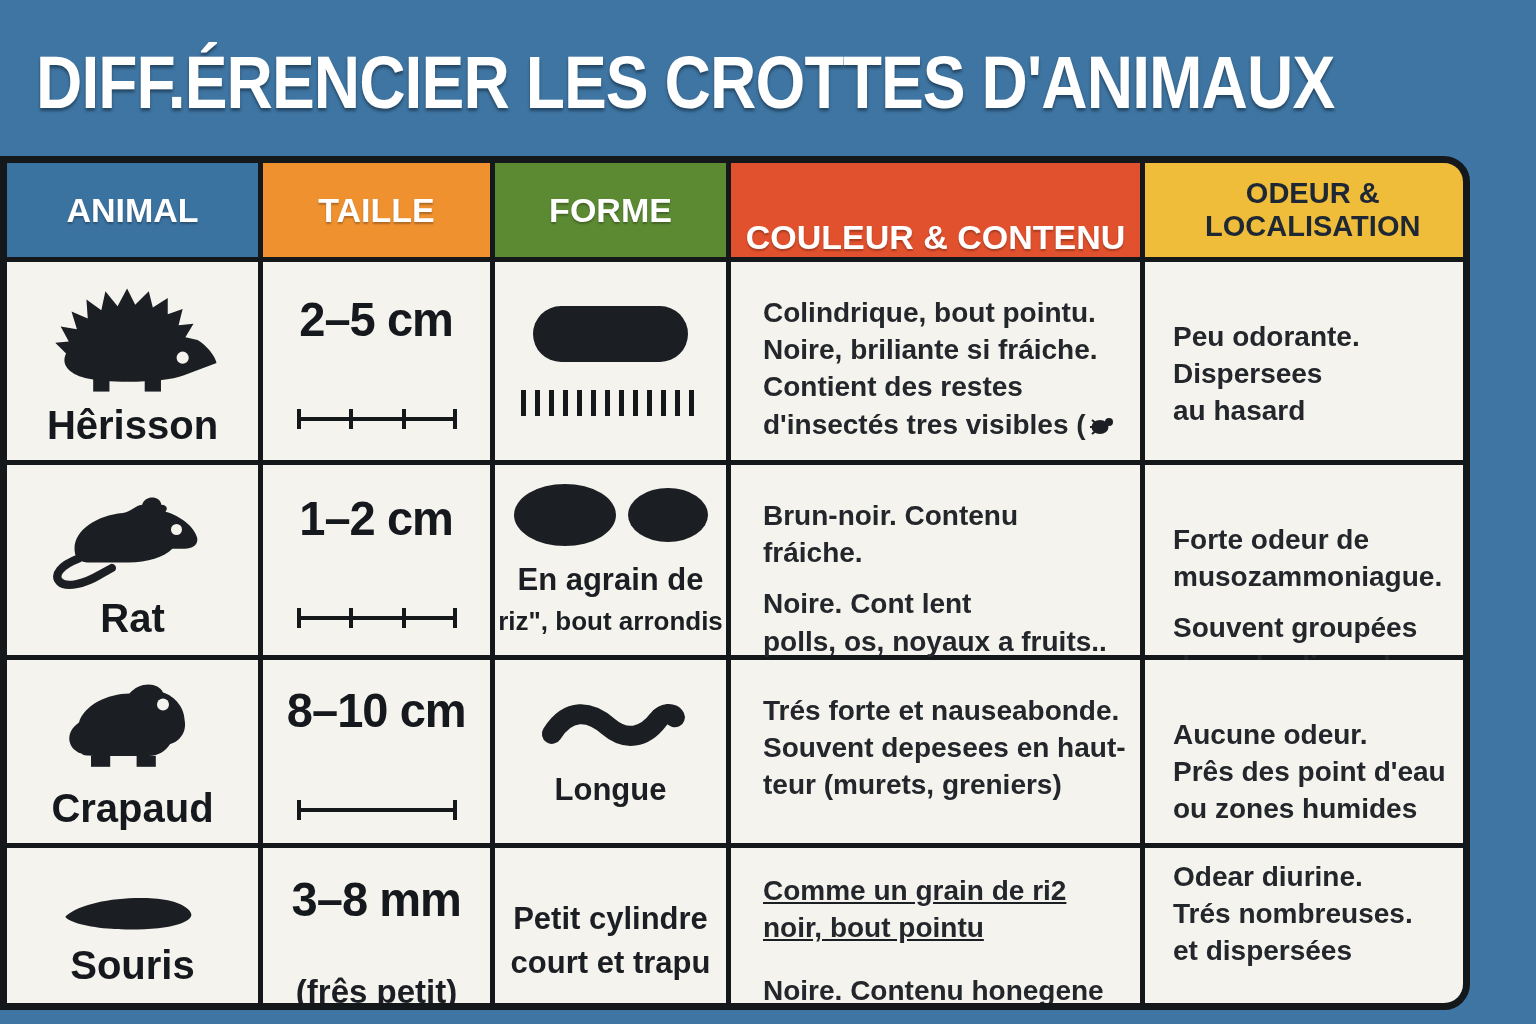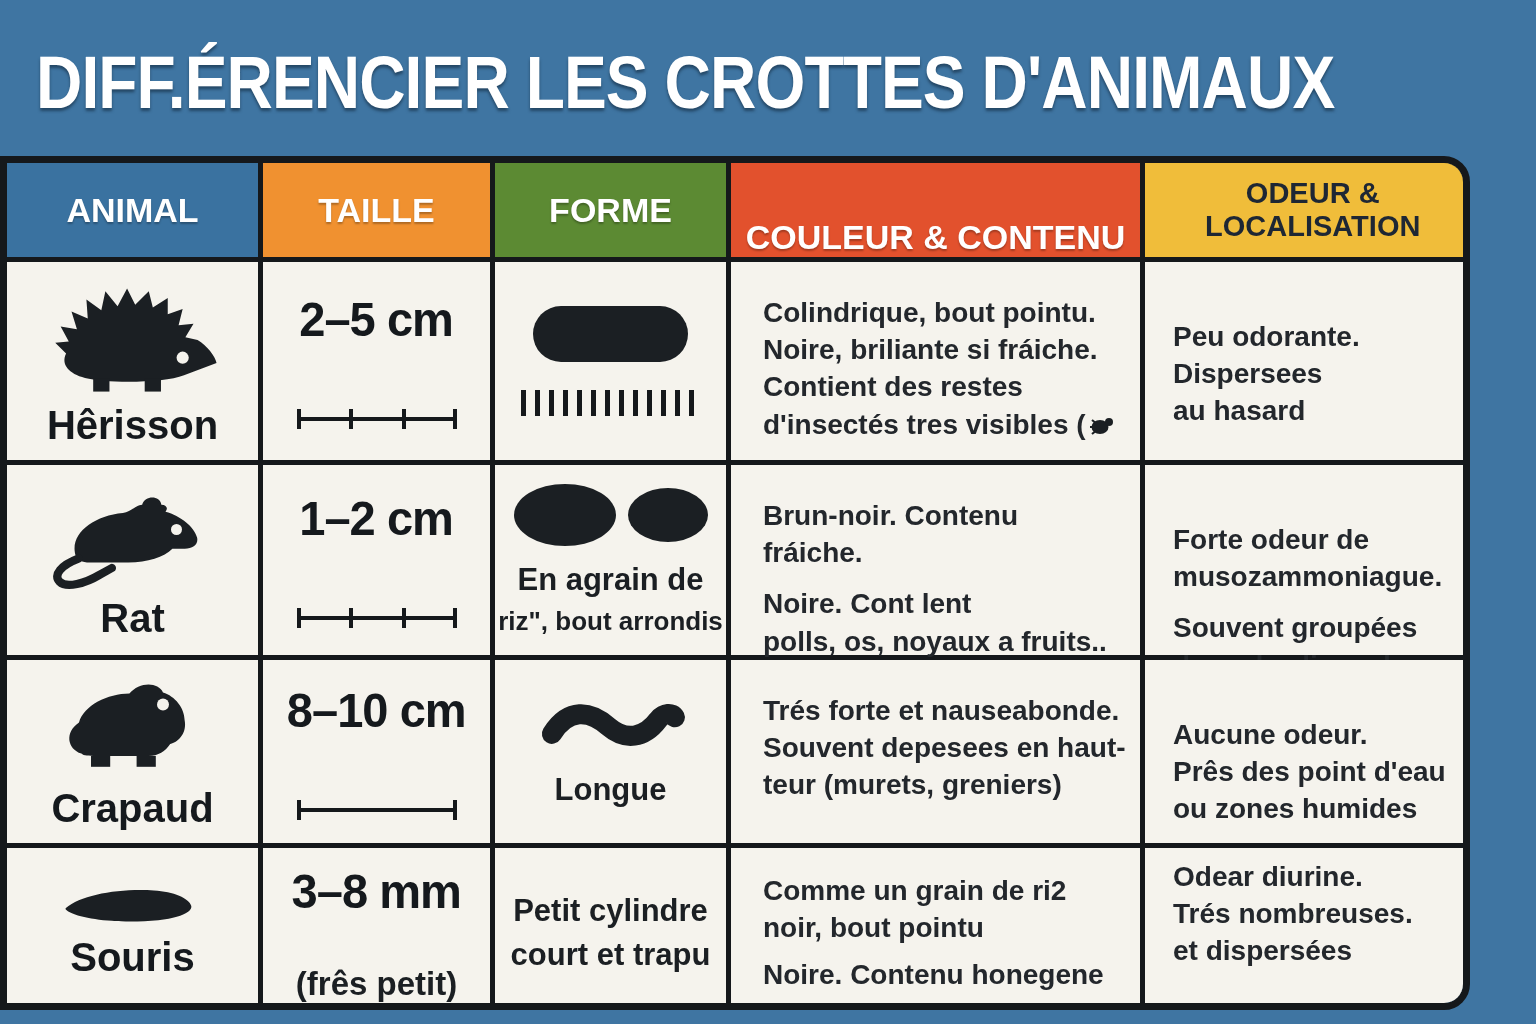--- a/index.html
+++ b/index.html
@@ -238,21 +238,21 @@
       <div class="taille-value">3–8 mm</div>
       <div class="taille-sub">(frês petit)</div>
     </div>
     <div class="cell forme-cell">
       <div class="forme-text-only">
         <div>Petit cylindre</div>
         <div>court et trapu</div>
       </div>
     </div>
     <div class="cell text-cell" style="padding-top:24px;">
-      <div class="para" style="margin-bottom:10px;">
+      <div class="para" style="margin-bottom:26px;text-decoration:underline;">
         <div class="ln">Comme un grain de ri2</div>
         <div class="ln">noir, bout pointu</div>
       </div>
       <div class="para">
         <div class="ln">Noire. Contenu honegene</div>
       </div>
     </div>
     <div class="cell text-cell odeur-body" style="padding-top:10px;">
       <div class="para">
         <div class="ln">Odear diurine.</div>

